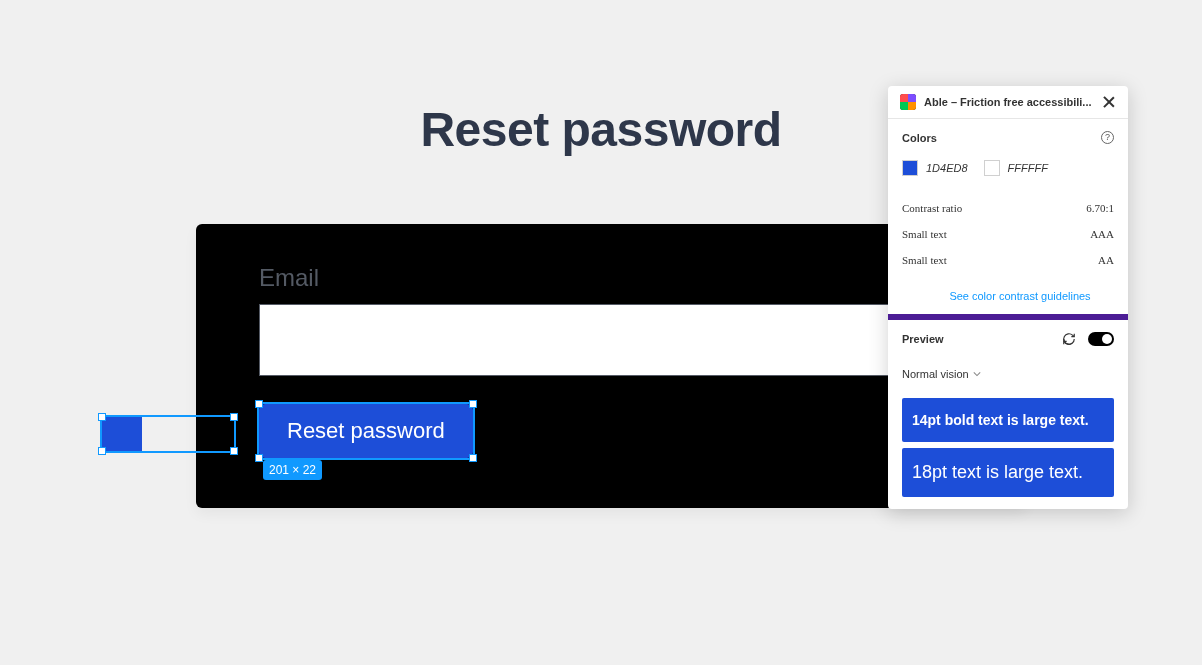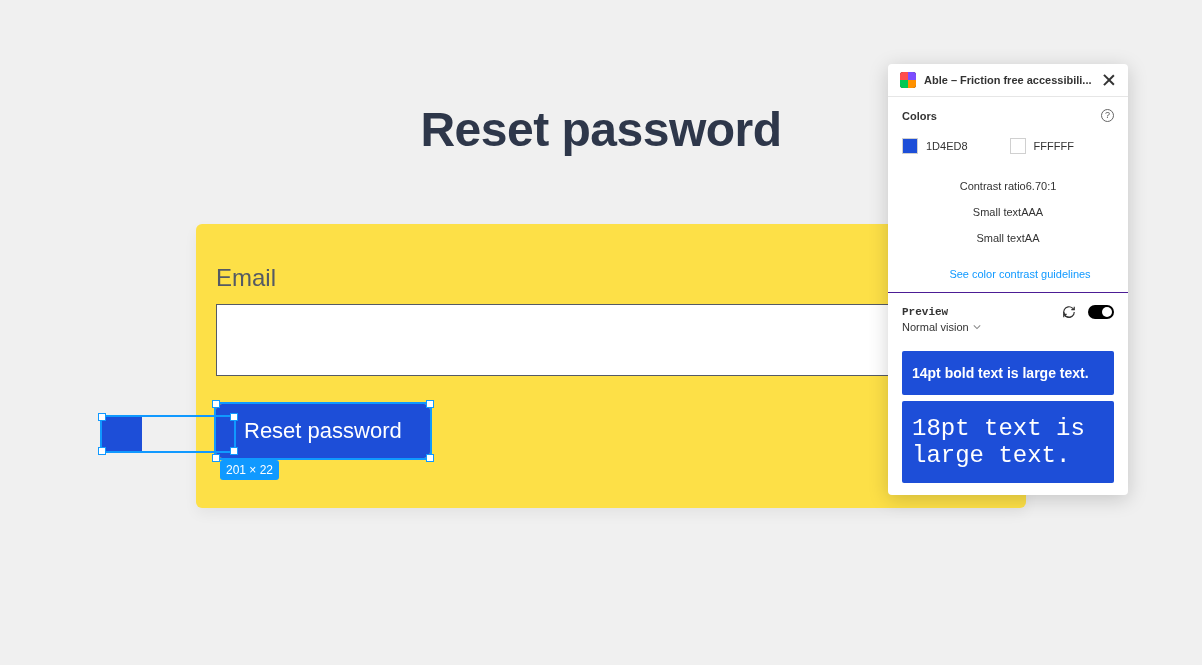--- a/index.html
+++ b/index.html
@@ -23,24 +23,24 @@
     font-weight: 700;
     color: #2e374a;
     letter-spacing: -0.5px;
   }
 
   .card {
     position: absolute;
     left: 196px;
     top: 224px;
     width: 830px;
-    background: #fde047;
+    background: #000000;
     border-radius: 6px;
     box-shadow: 0 6px 14px rgba(0,0,0,0.05);
-    padding: 40px 40px 50px 20px;
+    padding: 40px 40px 50px 63px;
   }
   .label {
     font-size: 24px;
     color: #545a64;
     margin-bottom: 12px;
     font-weight: 400;
   }
   .email-input {
     display: block;
     width: 100%;
@@ -110,21 +110,21 @@
     width: 40px;
     height: 100%;
     background: #1d4ed8;
   }
   .aux-sel .sel-handle { }
 
   
   .panel {
     position: absolute;
     right: 74px;
-    top: 64px;
+    top: 86px;
     width: 240px;
     background: #fff;
     border-radius: 4px;
     box-shadow: 0 4px 20px rgba(0,0,0,0.18);
     font-size: 11px;
     color: #333;
   }
   .panel-header {
     display: flex;
     align-items: center;
@@ -163,21 +163,21 @@
     position: absolute;
     left: 6px; top: 0;
     width: 1.5px; height: 14px;
     background: #333;
   }
   .close-icon::before { transform: rotate(45deg); }
   .close-icon::after { transform: rotate(-45deg); }
 
   .panel-section {
     padding: 12px 14px;
-    border-bottom: 1px solid #4c1d95;
+    border-bottom: 6px solid #4c1d95;
   }
   .panel-section:last-child { border-bottom: none; }
 
   .section-head {
     display: flex;
     align-items: center;
     justify-content: space-between;
     margin-bottom: 16px;
   }
   .section-head .title { font-weight: 700; font-size: 11px; }
@@ -186,81 +186,83 @@
     border: 1px solid #666;
     border-radius: 50%;
     font-size: 9px;
     line-height: 11px;
     text-align: center;
     color: #555;
   }
 
   .swatch-row {
     display: flex;
-    gap: 42px;
+    gap: 16px;
     margin-bottom: 8px;
+    font-style: italic;
   }
   .swatch {
     display: flex;
     align-items: center;
     gap: 8px;
     font-size: 11px;
     color: #333;
   }
   .swatch .box {
     width: 16px;
     height: 16px;
     border: 1px solid #d0d0d0;
   }
 
   .metrics { margin-top: 26px; }
   .metric-row {
     display: flex;
-    justify-content: center;
+    justify-content: space-between;
     font-size: 11px;
     color: #333;
     margin-bottom: 14px;
+    font-family: Liberation Serif, serif;
   }
   .metric-row:last-child { margin-bottom: 8px; }
 
   .guidelines {
     text-align: center;
     margin-top: 24px;
   }
   .guidelines a {
     color: #1099ff;
     text-decoration: none;
     font-size: 11px;
     margin-left: 24px;
   }
 
   .preview-head {
     display: flex;
     align-items: center;
     gap: 12px;
   }
-  .preview-head .title { font-weight: 700; flex: 1; font-family: Liberation Mono, monospace; }
+  .preview-head .title { font-weight: 700; flex: 1; }
   .refresh-icon svg { display: block; }
   .toggle {
     width: 26px; height: 14px;
     background: #000;
     border-radius: 7px;
     position: relative;
   }
   .toggle::after {
     content: "";
     position: absolute;
     right: 2px; top: 2px;
     width: 10px; height: 10px;
     background: #fff;
     border-radius: 50%;
   }
 
   .vision-select {
-    margin-top: 2px;
+    margin-top: 22px;
     display: flex;
     align-items: center;
     gap: 4px;
     font-size: 11px;
     color: #333;
   }
   .chev {
     width: 8px; height: 8px;
     display: inline-block;
   }
@@ -268,21 +270,21 @@
 
   .preview-box {
     margin-top: 18px;
     background: #1d4ed8;
     color: #fff;
     border-radius: 2px;
     padding: 14px 10px;
     font-size: 13px;
   }
   .preview-box.bold { font-weight: 700; font-size: 14px; }
-  .preview-box.large { font-size: 24px; font-family: Liberation Mono, monospace; }
+  .preview-box.large { font-size: 18px; }
   .preview-box + .preview-box { margin-top: 6px; }
 </style>
 </head>
 <body>
 
 <h1 class="page-title">Reset password</h1>
 
 <div class="card">
   <div class="label">Email</div>
   <div class="email-input"></div>

